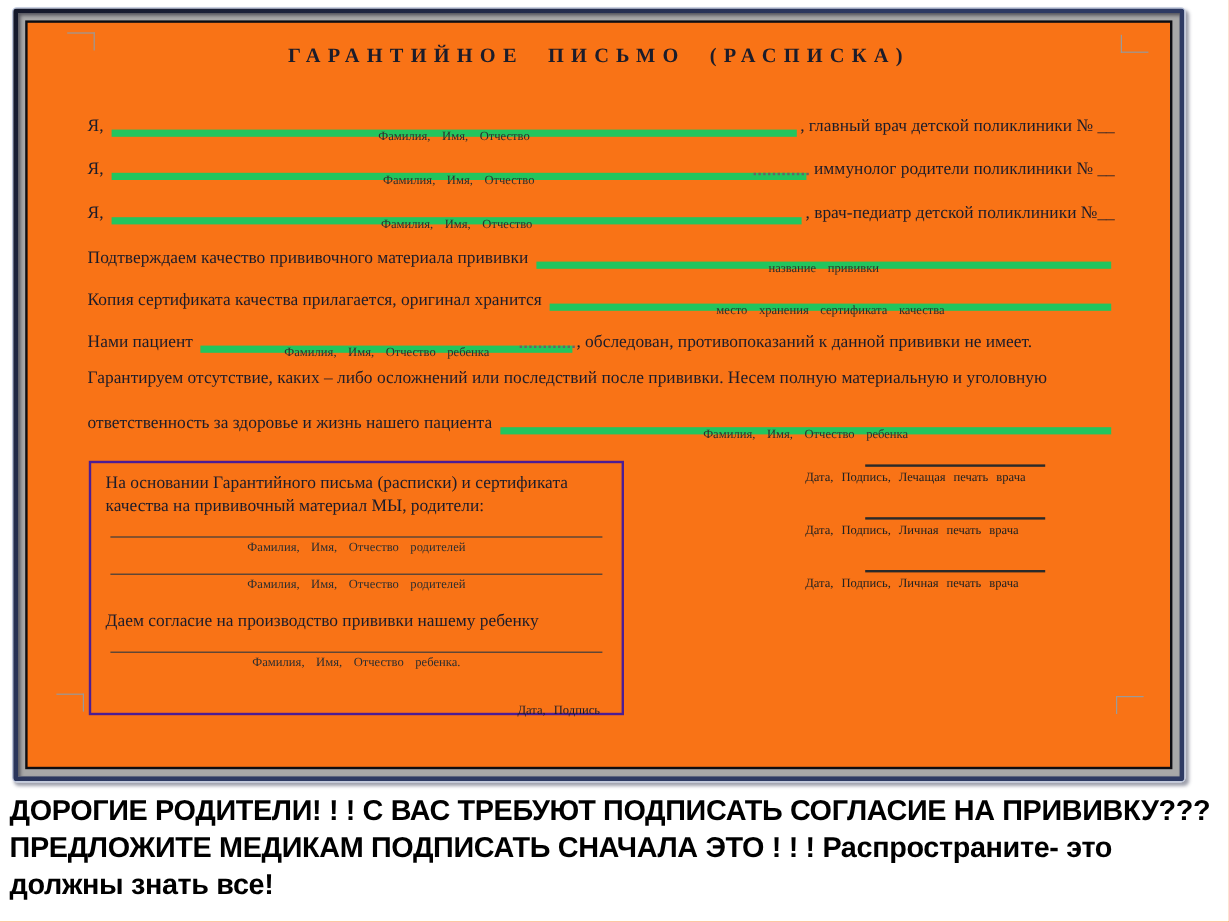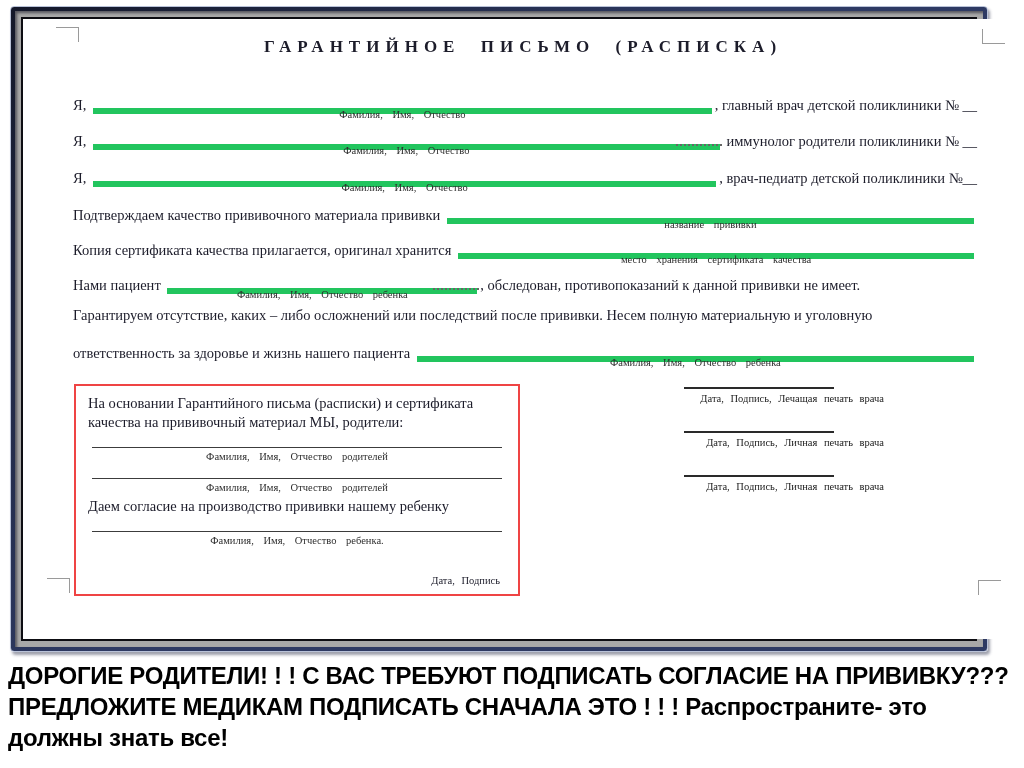--- a/index.html
+++ b/index.html
@@ -13,21 +13,21 @@
     position:absolute; left:10px; top:6px; width:978px; height:646px;
     box-sizing:border-box; border:1px solid #b9c2d8; border-radius:4px;
     background:linear-gradient(135deg,#14182a 0%,#2e3a63 45%,#2e3a63 100%);
     padding:4px; box-shadow:2px 3px 3px rgba(40,45,70,.45);
   }
   .doc-frame-bevel {
     width:100%; height:100%; box-sizing:border-box; background:#a8a8a8;
     padding:6px; box-shadow:inset 2px 2px 3px #56565e;
   }
   .doc-frame-black { width:100%; height:100%; box-sizing:border-box; background:#0d0d12; padding:2px; }
-  .page { width:100%; height:100%; position:relative; background:#ffffff;padding-left:48px; }
+  .page { width:100%; height:100%; position:relative; background:#f97316; }
   .content { position:absolute; inset:0; }
 
   
   .mark { position:absolute; width:22px; height:14px; }
   .mark.tl { left:33px; top:8px;    border-top:1px solid #9a9a9a; border-right:1px solid #9a9a9a; }
   .mark.tr { right:18px; top:10px;  border-left:1px solid #9a9a9a; border-bottom:1px solid #9a9a9a; }
   .mark.bl { left:24px; bottom:46px; border-top:1px solid #9a9a9a; border-right:1px solid #9a9a9a; }
   .mark.br { right:22px; bottom:44px; border-left:1px solid #9a9a9a; border-top:1px solid #9a9a9a; }
 
   .title {
@@ -50,29 +50,29 @@
     border-bottom:2px dotted #666;
   }
   .r1 { top:74px; }  .r2 { top:110px; } .r3 { top:147px; }
   .r4 { top:184px; } .r5 { top:219px; } .r6 { top:254px; }
   .para { position:absolute; left:50px; right:46px; top:288px; font-size:14.5px; line-height:17px; white-space:nowrap; }
   .r7 { top:322px; }
 
   
   .box {
     position:absolute; left:51px; top:365px; width:446px; height:212px; box-sizing:border-box;
-    border:2px solid #ef4444; padding:8px 12px 6px; font-size:14.5px; line-height:19px;
+    border:2px solid #4c1d95; padding:8px 12px 6px; font-size:14.5px; line-height:19px;
   }
   .bline { height:0; border-bottom:1px solid #3c3c3c; margin:15px 4px 0; }
   .bcap  { text-align:center; font-size:10.5px; line-height:13px; word-spacing:7px; color:#2e2e2e; margin-top:2px; }
-  .btext { margin-top:3px; }
+  .btext { margin-top:15px; }
   .bsign { text-align:right; font-size:10.5px; padding-right:6px; margin-top:24px; word-spacing:4px; }
 
   
-  .sigs { position:absolute; left:611px; top:368px; width:250px; text-align:right; }
+  .sigs { position:absolute; left:648px; top:368px; width:250px; text-align:left; }
   .sig  { margin-bottom:26px; }
   .sig-line { width:150px; margin:0 auto; height:0; border-bottom:2px solid #2a2a2a; }
   .sig-cap  { font-size:10.5px; line-height:13px; margin-top:3px; word-spacing:4px; white-space:nowrap; color:#222; }
 
   
   .footer {
     position:absolute; left:8px; top:660px; width:1014px;
     font-family:Liberation Sans, sans-serif; font-weight:bold;
     font-size:24px; line-height:31px; letter-spacing:-0.3px; color:#000;
   }

